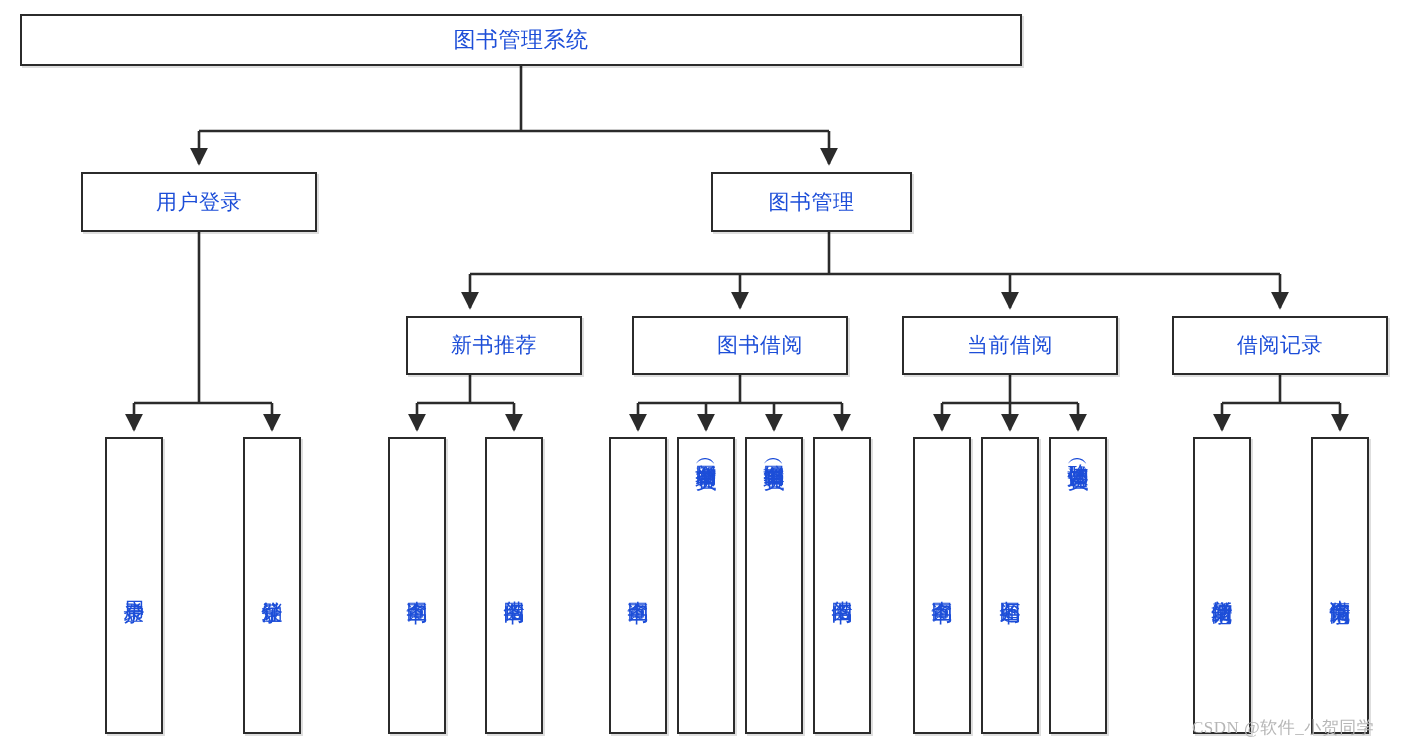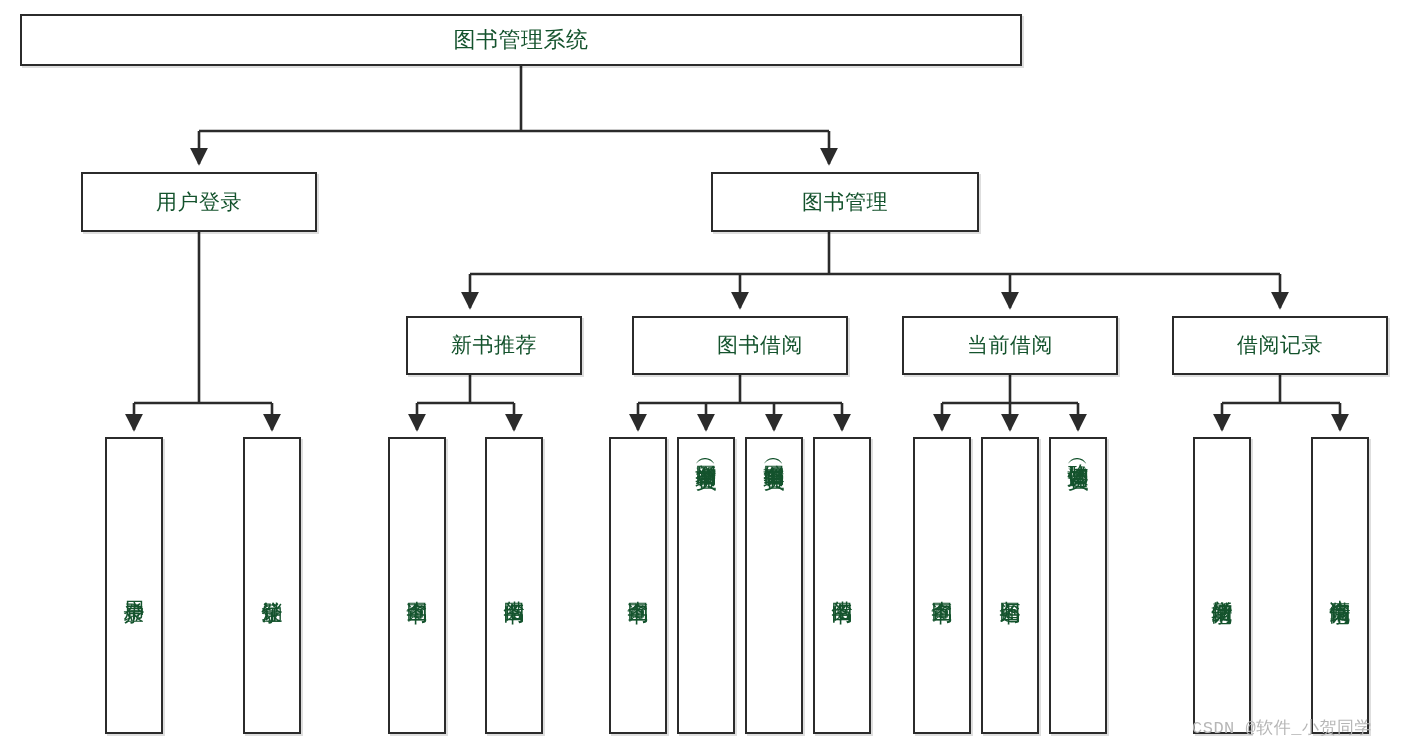--- a/index.html
+++ b/index.html
@@ -27,21 +27,21 @@
     pointer-events: none;
   }
   .node {
     position: absolute;
     box-sizing: border-box;
     border: 2px solid #2b2b2b;
     background: #ffffff;
     display: flex;
     align-items: center;
     justify-content: center;
-    color: #14532d;
+    color: #1d4ed8;
     box-shadow: 2px 2px 0 rgba(0,0,0,0.13);
   }
   .node .lbl {
     display: block;
     line-height: 1.06;
     letter-spacing: 0.5px;
     white-space: nowrap;
   }
   .node.horiz .lbl {
     font-size: 21px;
@@ -64,21 +64,21 @@
   .node.vert.centered {
     align-items: center;
     padding-top: 0;
   }
   .watermark {
     position: absolute;
     font-size: 17px;
     color: #b6b6b6;
     white-space: nowrap;
     letter-spacing: 0.5px;
-    font-family: Liberation Mono, monospace;
+    font-family: Liberation Serif, serif;
   }
 </style>
 </head>
 <body>
 
 <div id="diagram">
 
   <svg id="edges" viewBox="0 0 1405 747" width="1405" height="747" xmlns="http://www.w3.org/2000/svg">
     <defs>
       <marker id="arrow" viewBox="0 0 10 10" refX="9" refY="5" markerWidth="7" markerHeight="7" orient="auto-start-reverse">
@@ -130,21 +130,21 @@
   </svg>
 
   <div class="node root horiz" style="left:20px; top:14px; width:1002px; height:52px;">
     <span class="lbl">图书管理系统</span>
   </div>
 
   <div class="node horiz" style="left:81px; top:172px; width:236px; height:60px;">
     <span class="lbl">用户登录</span>
   </div>
 
-  <div class="node horiz" style="left:711px; top:172px; width:268px; height:60px;">
+  <div class="node horiz" style="left:711px; top:172px; width:201px; height:60px;">
     <span class="lbl">图书管理</span>
   </div>
 
   <div class="node horiz" style="left:362px; top:316px; width:176px; height:59px;margin-left:44px;">
     <span class="lbl">新书推荐</span>
   </div>
 
   <div class="node horiz" style="left:632px; top:316px; width:216px; height:59px;padding-left:40px;">
     <span class="lbl">图书借阅</span>
   </div>

